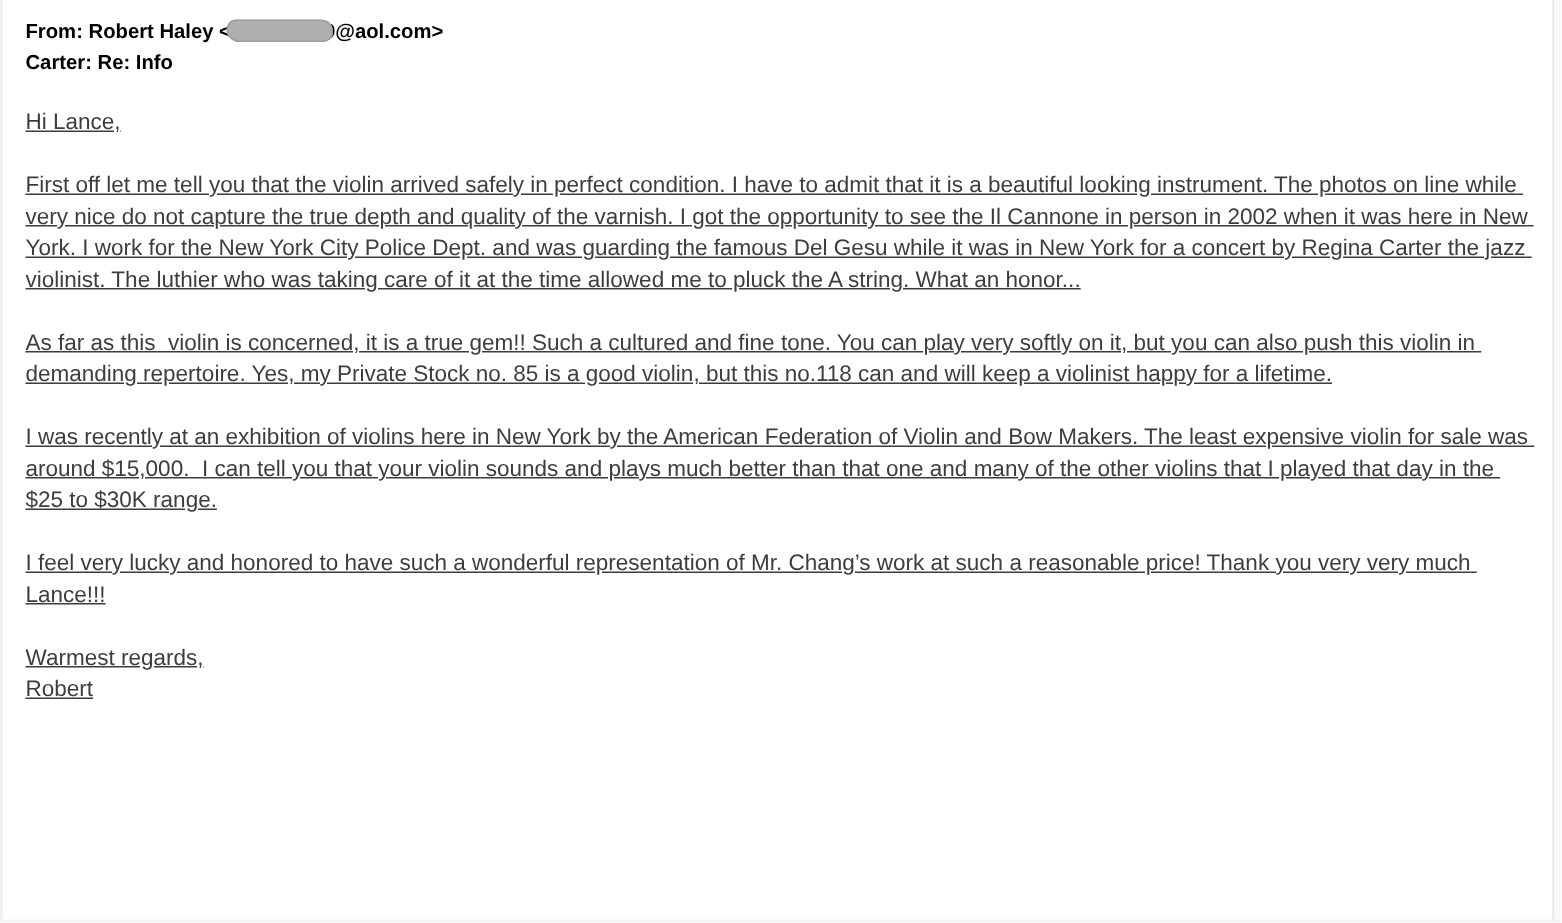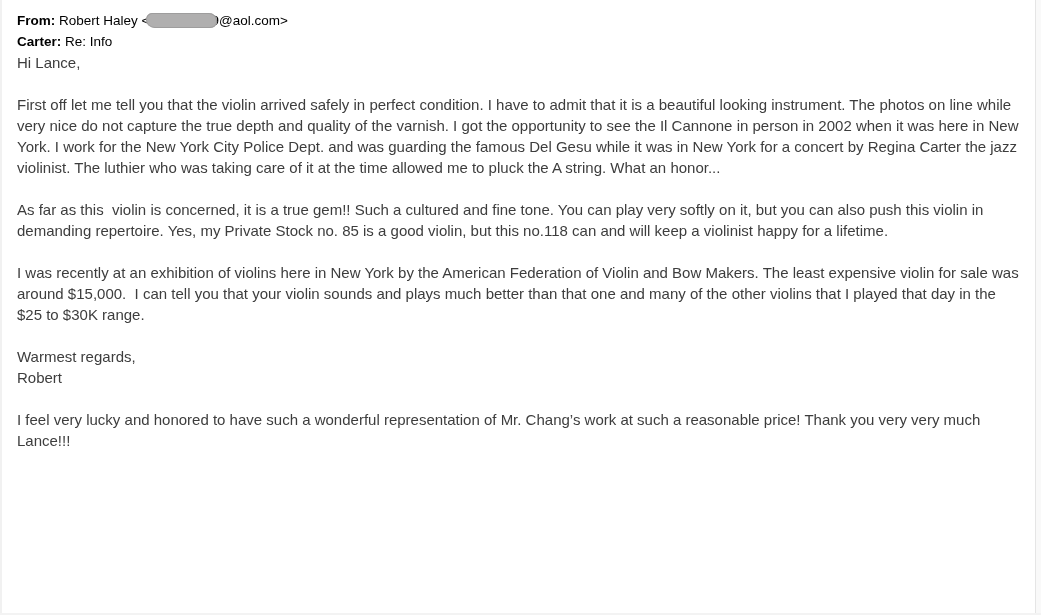--- a/index.html
+++ b/index.html
@@ -25,38 +25,40 @@
   }
   .content {
     padding: 10px 22px 0 17px;
   }
   .mail-header {
     font-size: 13.5px;
     line-height: 21px;
     color: #000000;
   }
   .mail-header .label { font-weight: bold; }
-  .mail-header .value { font-weight: normal; }
+  .mail-header .value { font-weight: bold; }
   .redaction-blob {
     display: inline-block;
     width: 71px;
     height: 15px;
     background: #b0afaf;
     border-radius: 8px 11px 9px 12px / 9px 10px 8px 11px;
     box-shadow: inset 0 0 0 1px #9e9d9d;
     vertical-align: -3px;
     margin-left: -3px;
     margin-right: -6px;
     position: relative;
     z-index: 2;
   }
   .mail-body {
+    margin-top: 19px;
     font-size: 15px;
     line-height: 21px;
     color: #3d3d3d;
+    text-decoration: underline;
   }
   .para {
     margin: 21px 0 0 0;
     white-space: pre-wrap;
     max-width: 1004px;
   }
   .para:first-child { margin-top: 0; }
 </style>
 </head>
 <body>
@@ -70,17 +72,17 @@
   <div class="mail-header">
     <div class="header-row"><span class="label">From:</span> <span class="value">Robert Haley </span><span class="value">&lt;</span><span class="redaction-blob"></span><span class="value">9@aol.com&gt;</span></div>
     <div class="header-row"><span class="label">Carter:</span> <span class="value">Re: Info</span></div>
   </div>
 
   <div class="mail-body">
     <p class="para">Hi Lance,</p>
     <p class="para">First off let me tell you that the violin arrived safely in perfect condition. I have to admit that it is a beautiful looking instrument. The photos on line while very nice do not capture the true depth and quality of the varnish. I got the opportunity to see the Il Cannone in person in 2002 when it was here in New York. I work for the New York City Police Dept. and was guarding the famous Del Gesu while it was in New York for a concert by Regina Carter the jazz violinist. The luthier who was taking care of it at the time allowed me to pluck the A string. What an honor...</p>
     <p class="para">As far as this  violin is concerned, it is a true gem!! Such a cultured and fine tone. You can play very softly on it, but you can also push this violin in demanding repertoire. Yes, my Private Stock no. 85 is a good violin, but this no.118 can and will keep a violinist happy for a lifetime.</p>
     <p class="para">I was recently at an exhibition of violins here in New York by the American Federation of Violin and Bow Makers. The least expensive violin for sale was around $15,000.  I can tell you that your violin sounds and plays much better than that one and many of the other violins that I played that day in the $25 to $30K range.</p>
+    <p class="para">I feel very lucky and honored to have such a wonderful representation of Mr. Chang’s work at such a reasonable price! Thank you very very much Lance!!!</p>
     <p class="para"><span>Warmest regards,</span><br><span>Robert</span></p>
-    <p class="para">I feel very lucky and honored to have such a wonderful representation of Mr. Chang’s work at such a reasonable price! Thank you very very much Lance!!!</p>
   </div>
 
 </div>
 
 </body></html>

